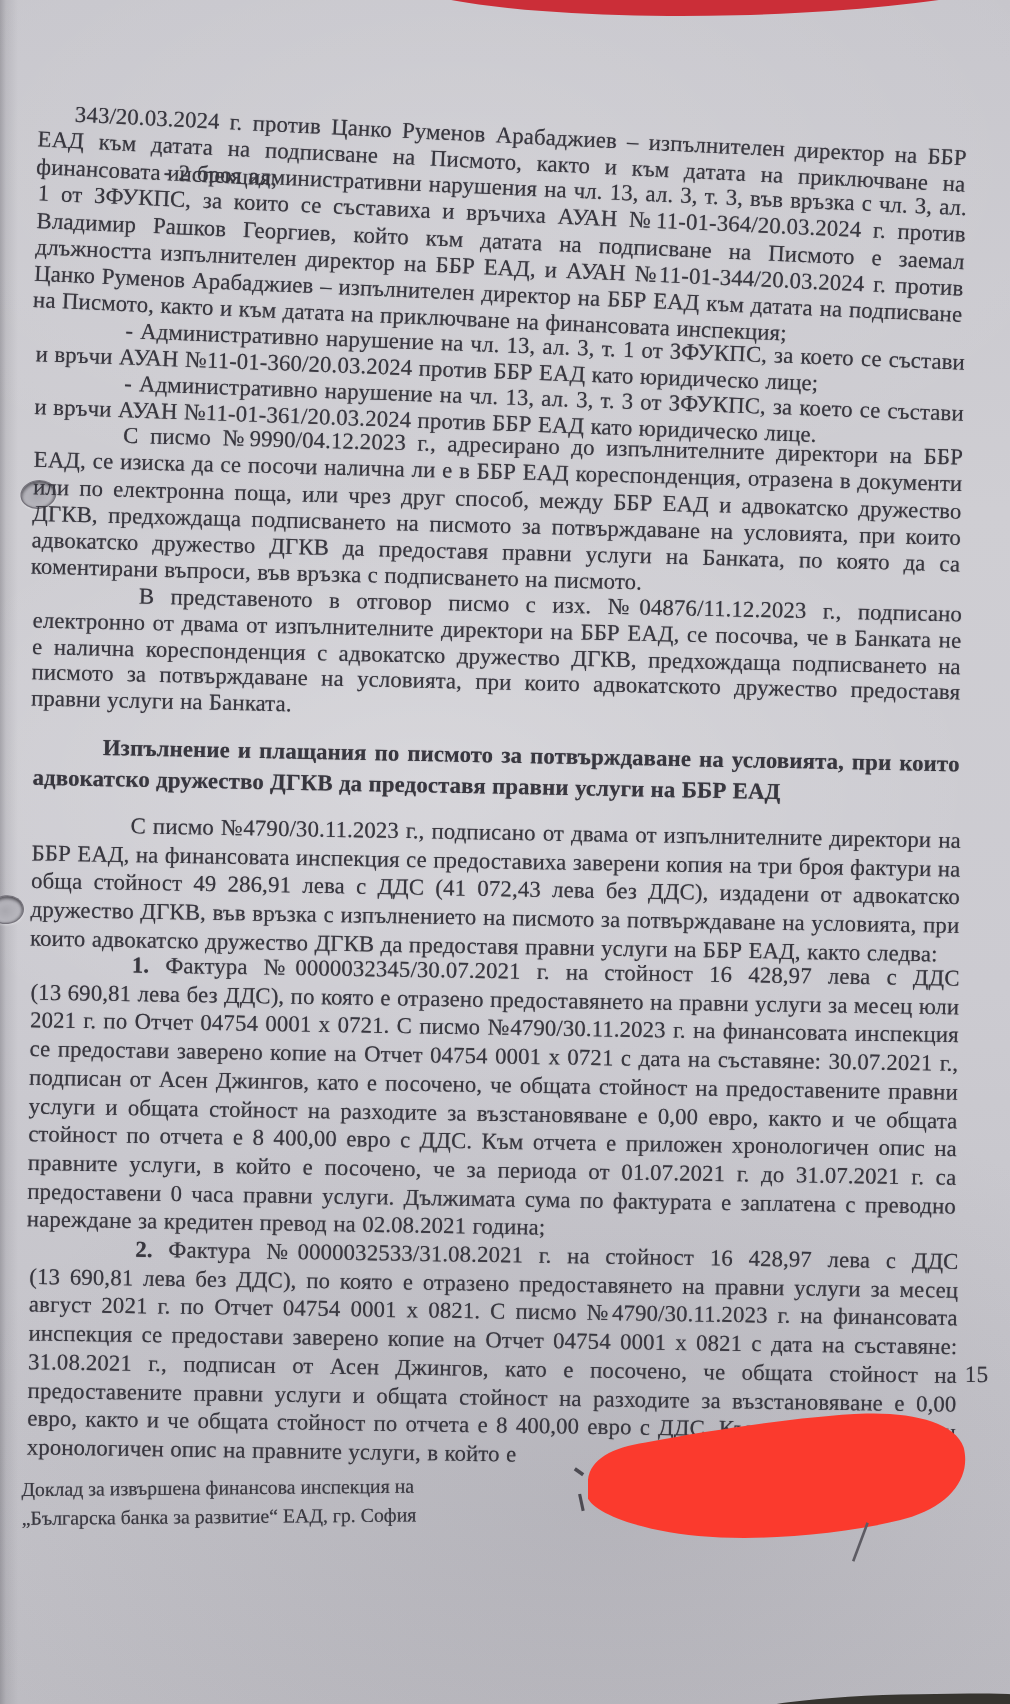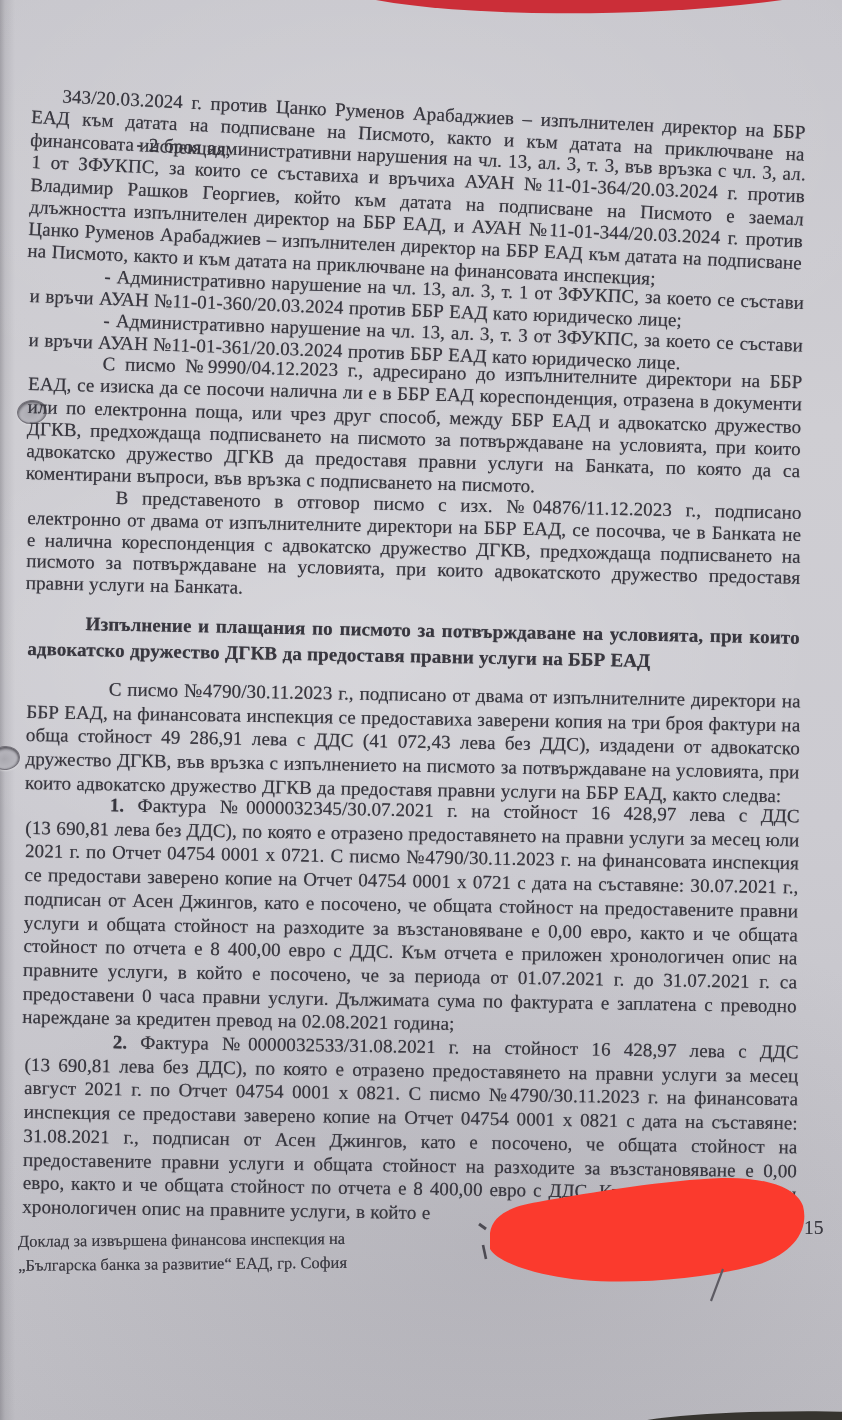--- a/index.html
+++ b/index.html
@@ -46,21 +46,21 @@
   }
   .tb-low{line-height:23.7px;}
   .lead{font-weight:bold;}
   .heading{font-weight:bold;}
   .footer-note{
     position:absolute;left:18px;top:1228px;width:400px;color:#3a3941;
     font-size:16.5px;line-height:23.5px;transform:rotate(-0.5deg);
     text-shadow:0 0 0.6px rgba(52,51,58,0.6);
   }
   .page-num{
-    position:absolute;left:804px;top:1217px;color:#3a3941;font-size:19.5px;
+    position:absolute;left:804px;top:1136px;color:#3a3941;font-size:19.5px;
     text-shadow:0 0 0.6px rgba(52,51,58,0.6);
   }
   .marks{position:absolute;left:0;top:0;width:842px;height:1420px;pointer-events:none;}
   .redaction-path{filter:blur(0.4px);}
 </style>
 </head>
 <body>
 
 <div class="photo">
 

